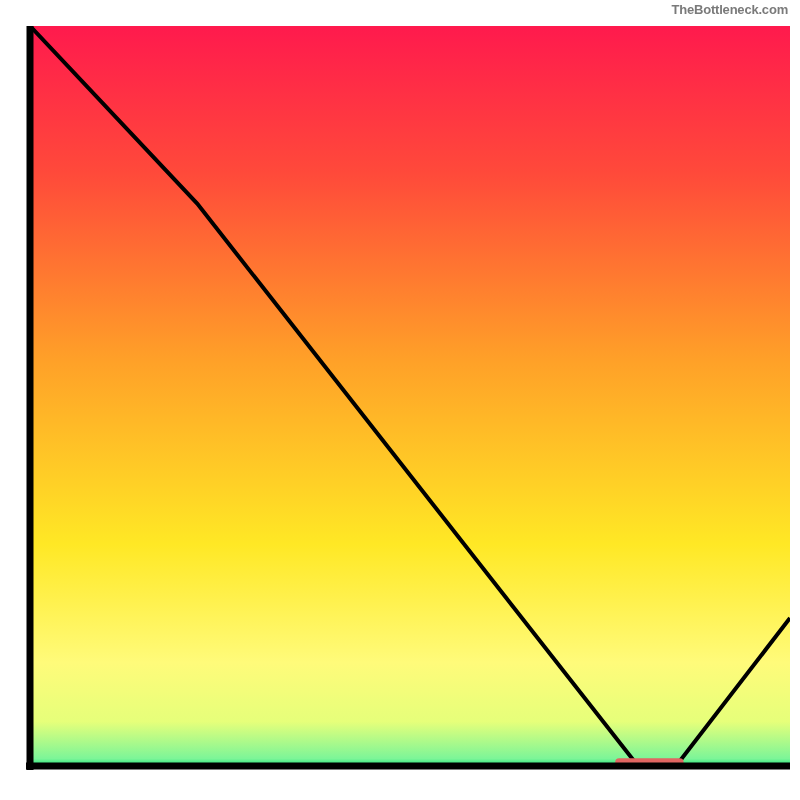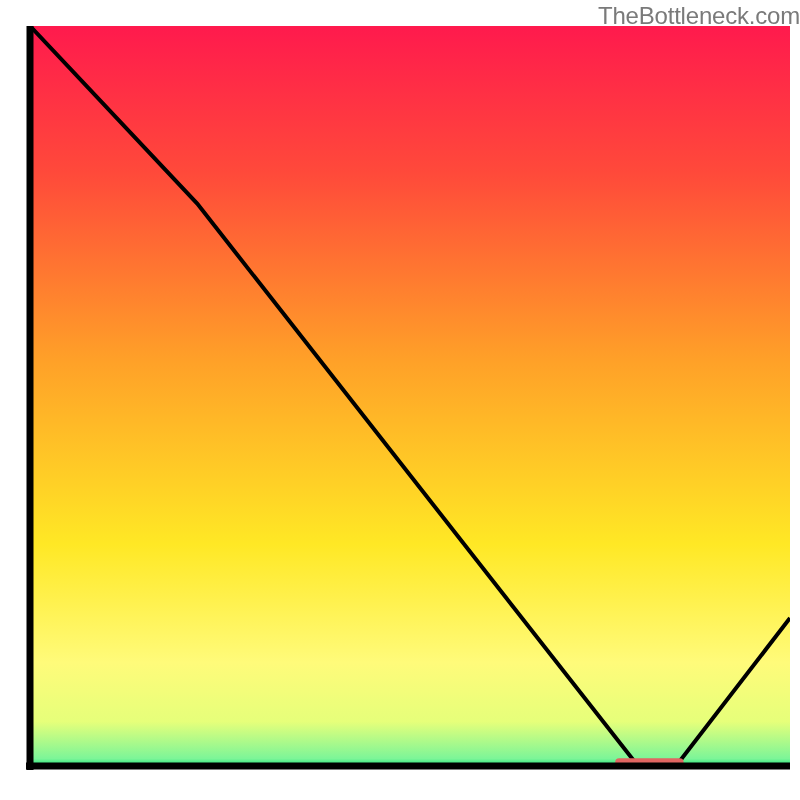--- a/index.html
+++ b/index.html
@@ -7,24 +7,24 @@
     padding: 0;
     width: 800px;
     height: 800px;
     background: #ffffff;
     font-family: Arial, Helvetica, sans-serif;
     position: relative;
   }
   .attribution {
     position: absolute;
     top: 2px;
-    right: 0;
+    right: 12px;
     color: #7a7a7a;
-    font-size: 24px;
-    font-weight: 400;
+    font-size: 13px;
+    font-weight: 700;
     letter-spacing: -0.2px;
   }
   .plot {
     position: absolute;
     left: 10px;
     top: 26px;
     width: 780px;
     height: 760px;
   }
   svg {

